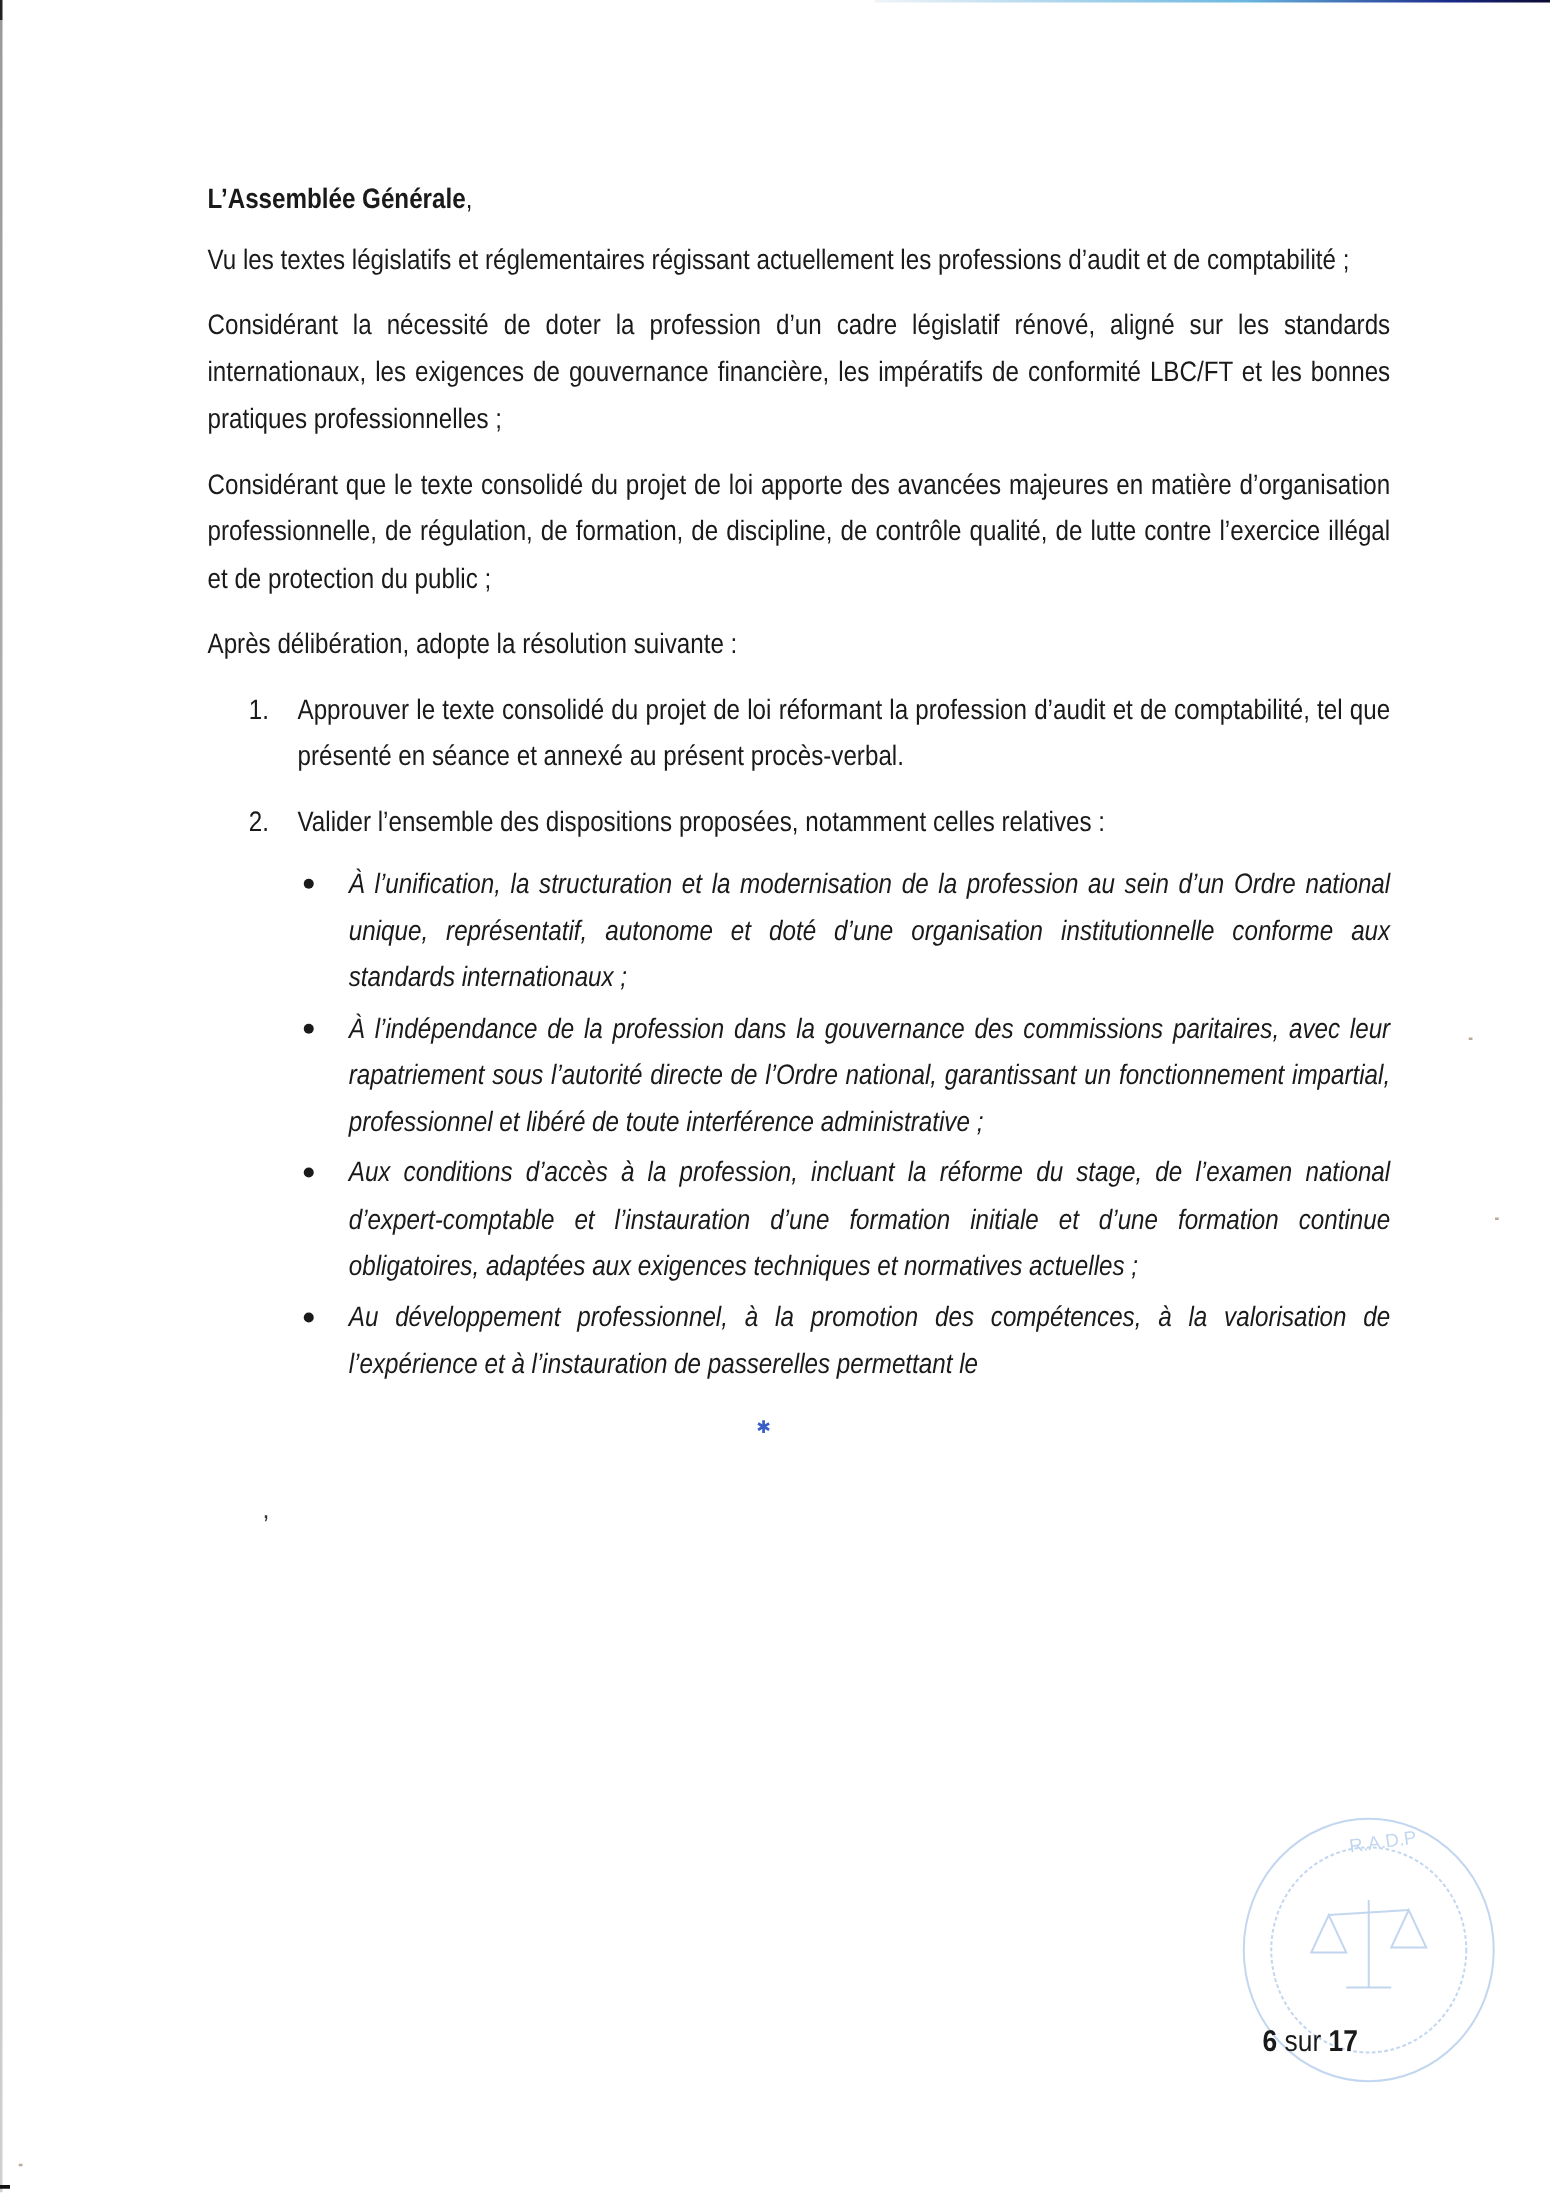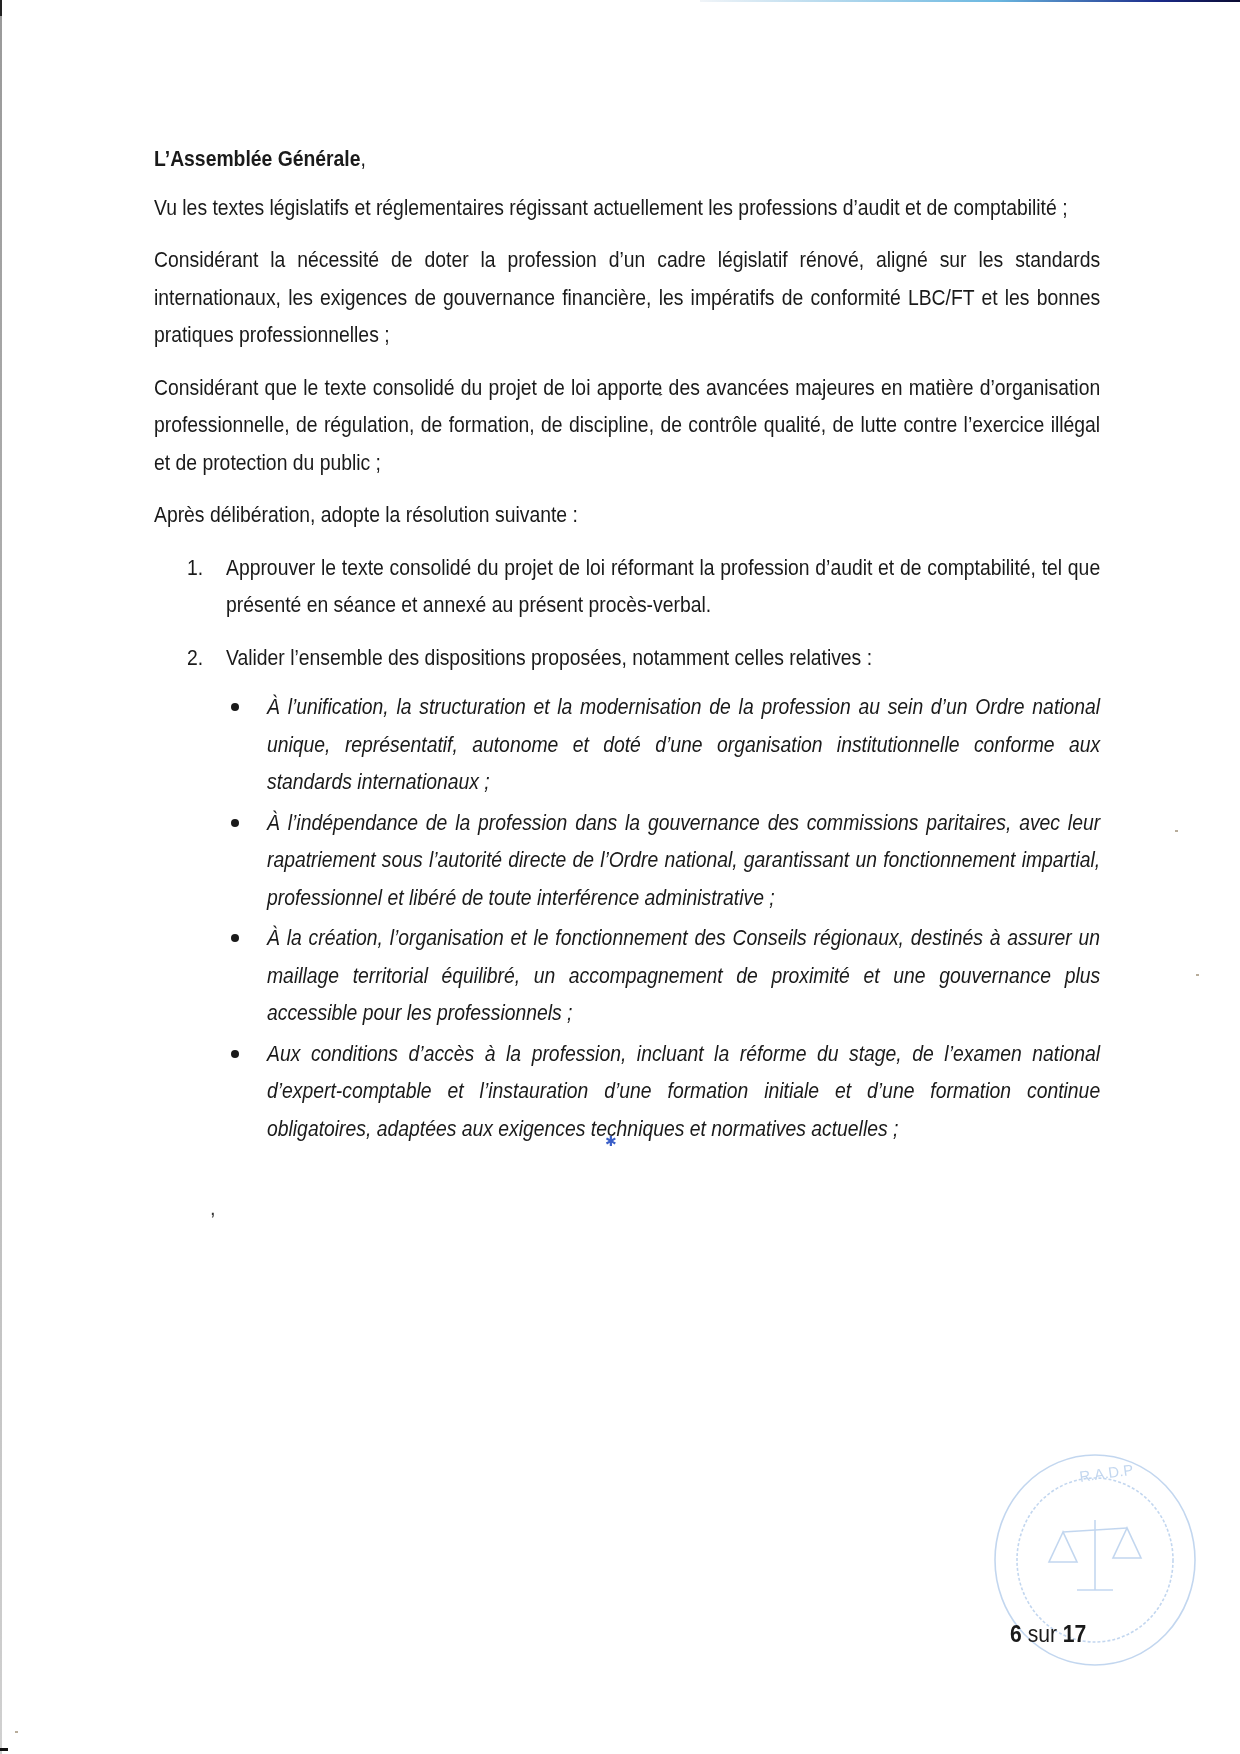--- a/index.html
+++ b/index.html
@@ -34,21 +34,21 @@
     background: #111;
   }
   .speck {
     position: absolute;
     width: 3px; height: 2px;
     background: #9a8a70;
     opacity: 0.7;
   }
   .page {
     position: absolute;
-    left: 154px;
+    left: 166px;
     top: 140px;
     width: 946px;
   }
   .line-box {
     font-size: 22.5px;
     line-height: 37.5px;
   }
   .cond {
     display: block;
     transform: scaleX(0.86);
@@ -186,25 +186,25 @@
         <li class="line-box">
           <span class="bullet"></span>
           <span class="cond">À l’unification, la structuration et la modernisation de la profession au sein d’un Ordre national unique, représentatif, autonome et doté d’une organisation institutionnelle conforme aux standards internationaux ;</span>
         </li>
         <li class="line-box">
           <span class="bullet"></span>
           <span class="cond">À l’indépendance de la profession dans la gouvernance des commissions paritaires, avec leur rapatriement sous l’autorité directe de l’Ordre national, garantissant un fonctionnement impartial, professionnel et libéré de toute interférence administrative ;</span>
         </li>
         <li class="line-box">
           <span class="bullet"></span>
-          <span class="cond">À la création, l’organisation et le fonctionnement des Conseils régionaux, destinés à assurer un maillage territorial équilibré, un accompagnement de proximité et une gouvernance plus accessible pour les professionnels ;</span>
-        </li>
-        <li class="line-box">
-          <span class="bullet"></span>
           <span class="cond">Aux conditions d’accès à la profession, incluant la réforme du stage, de l’examen national d’expert-comptable et l’instauration d’une formation initiale et d’une formation continue obligatoires, adaptées aux exigences techniques et normatives actuelles ;</span>
+        </li>
+        <li class="line-box">
+          <span class="bullet"></span>
+          <span class="cond">Au développement professionnel, à la promotion des compétences, à la valorisation de l’expérience et à l’instauration de passerelles permettant le</span>
         </li>
       </ul>
     </li>
   </ol>
 </div>
 
 <span class="comma-mark">,</span>
 <span class="pen-mark">✱</span>
 <span class="accent-mark">ˊ</span>
 

